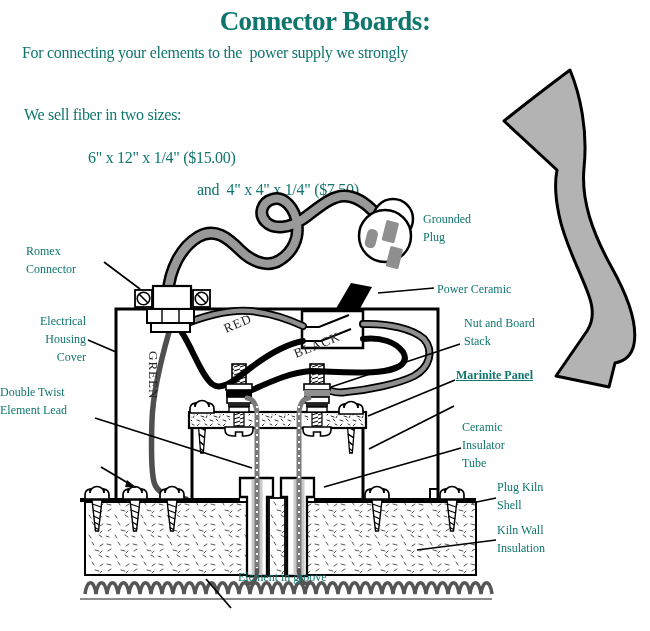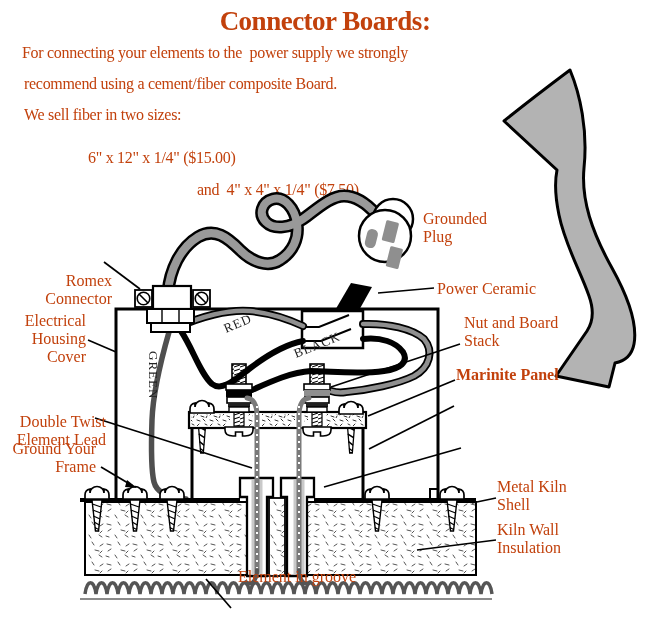--- a/index.html
+++ b/index.html
@@ -1,35 +1,34 @@
 <!DOCTYPE html>
 <html><head>
 <meta charset="utf-8">
 <style>
   html,body{margin:0;padding:0;background:#fff;}
   #page{position:relative;width:650px;height:631px;background:#fff;overflow:hidden;
-        font-family:"Liberation Serif",serif;color:#c2410c;border-radius:25px;}
+        font-family:"Liberation Serif",serif;color:#0f766e;border-radius:25px;}
   .title{position:absolute;top:6px;left:0;width:100%;text-align:center;
          font-size:27px;font-weight:bold;letter-spacing:-0.5px;}
   .hdr-line{position:absolute;font-size:16px;white-space:pre-wrap;letter-spacing:-0.3px;}
-  .lbl{position:absolute;font-size:16px;line-height:18px;white-space:pre-line;}
-  .lbl.center{text-align:right;margin-top:30px;}
+  .lbl{position:absolute;font-size:12px;line-height:18px;white-space:pre-line;}
+  .lbl.center{text-align:left;}
   .lbl.right{text-align:right;}
-  .lbl.bold{font-weight:bold;}
+  .lbl.bold{font-weight:bold;text-decoration:underline;}
   svg text{font-family:"Liberation Serif",serif;}
   #diagram{position:absolute;left:0;top:0;}
 </style>
 </head>
 <body>
 
 <div id="page">
 
   <div class="title">Connector Boards:</div>
   <div class="hdr-line" style="left:22px;top:44px">For connecting your elements to the  power supply we strongly</div>
-  <div class="hdr-line" style="left:24px;top:75px">recommend using a cement/fiber composite Board.</div>
   <div class="hdr-line" style="left:24px;top:106px">We sell fiber in two sizes:</div>
   <div class="hdr-line" style="left:88px;top:149px">6" x 12" x 1/4" ($15.00)</div>
   <div class="hdr-line" style="left:197px;top:181px">and  4" x 4" x 1/4" ($7.50)</div>
 
   <svg id="diagram" width="650" height="631" viewBox="0 0 650 631">
     <defs>
       <pattern id="speck" width="26" height="20" patternUnits="userSpaceOnUse">
         <path d="M3,4 l4,1 M14,2 l2,3 M22,6 l3,-2 M7,9 l-3,2 M17,10 l4,1 M11,15 l2,3 M2,16 l3,1 M21,15 l3,2 M24,11 l-2,2" stroke="#555" stroke-width="1" fill="none" stroke-linecap="round"></path>
       </pattern>
       <pattern id="speck2" width="13" height="11" patternUnits="userSpaceOnUse">
@@ -231,26 +230,27 @@
     </g>
   </svg>
 
   <div class="lbl center" style="left:26px;top:242px;width:86px">Romex
 Connector</div>
   <div class="lbl right" style="left:14px;top:312px;width:72px">Electrical
 Housing
 Cover</div>
   <div class="lbl center" style="left:0px;top:383px;width:106px">Double Twist
 Element Lead</div>
-  <div class="lbl right" style="left:6px;top:440px;width:90px">Ground Your
-Frame</div>
   <div class="lbl" style="left:423px;top:210px">Grounded
 Plug</div>
   <div class="lbl" style="left:437px;top:280px">Power Ceramic</div>
   <div class="lbl" style="left:464px;top:314px">Nut and Board
 Stack</div>
   <div class="lbl bold" style="left:456px;top:366px">Marinite Panel</div>
-  <div class="lbl" style="left:497px;top:478px">Metal Kiln
+  <div class="lbl center" style="left:462px;top:418px;width:64px">Ceramic
+Insulator
+Tube</div>
+  <div class="lbl" style="left:497px;top:478px">Plug Kiln
 Shell</div>
   <div class="lbl" style="left:497px;top:521px">Kiln Wall
 Insulation</div>
   <div class="lbl" style="left:238px;top:568px">Element in groove</div>
 </div>
 
 </body></html>

